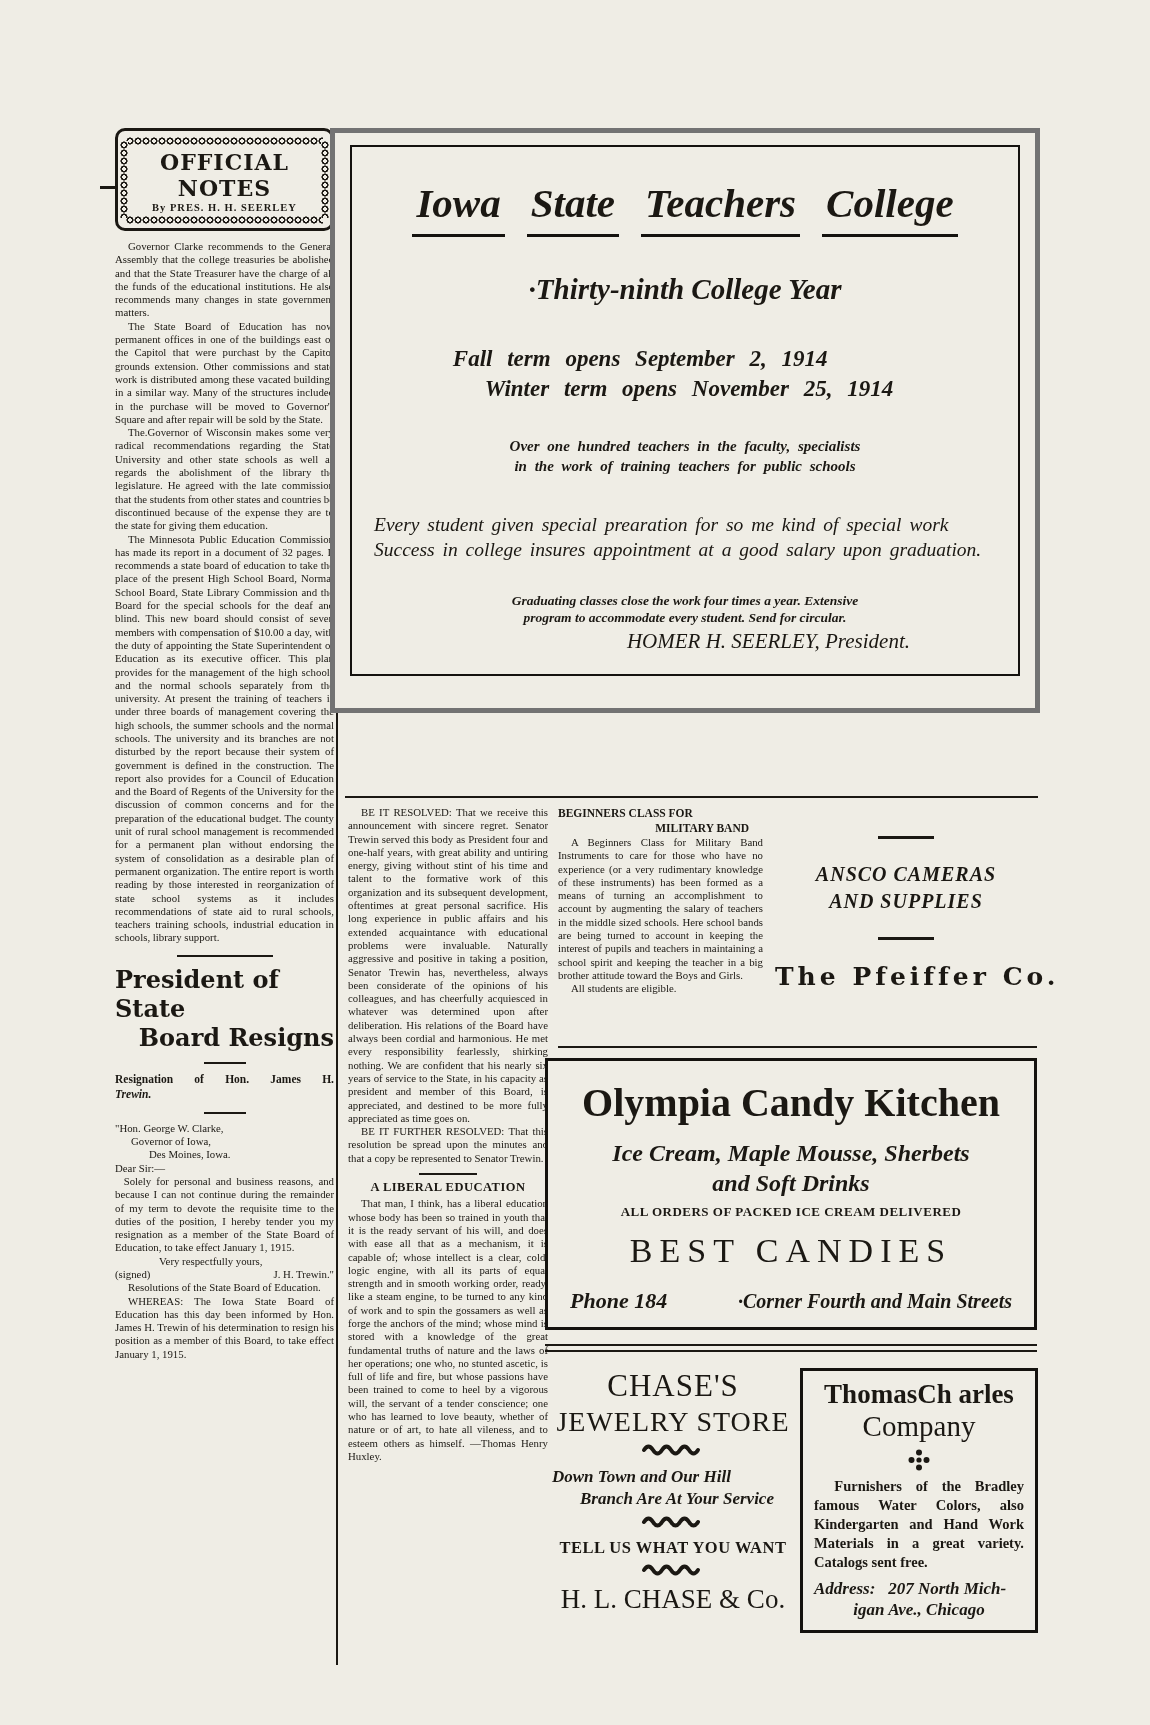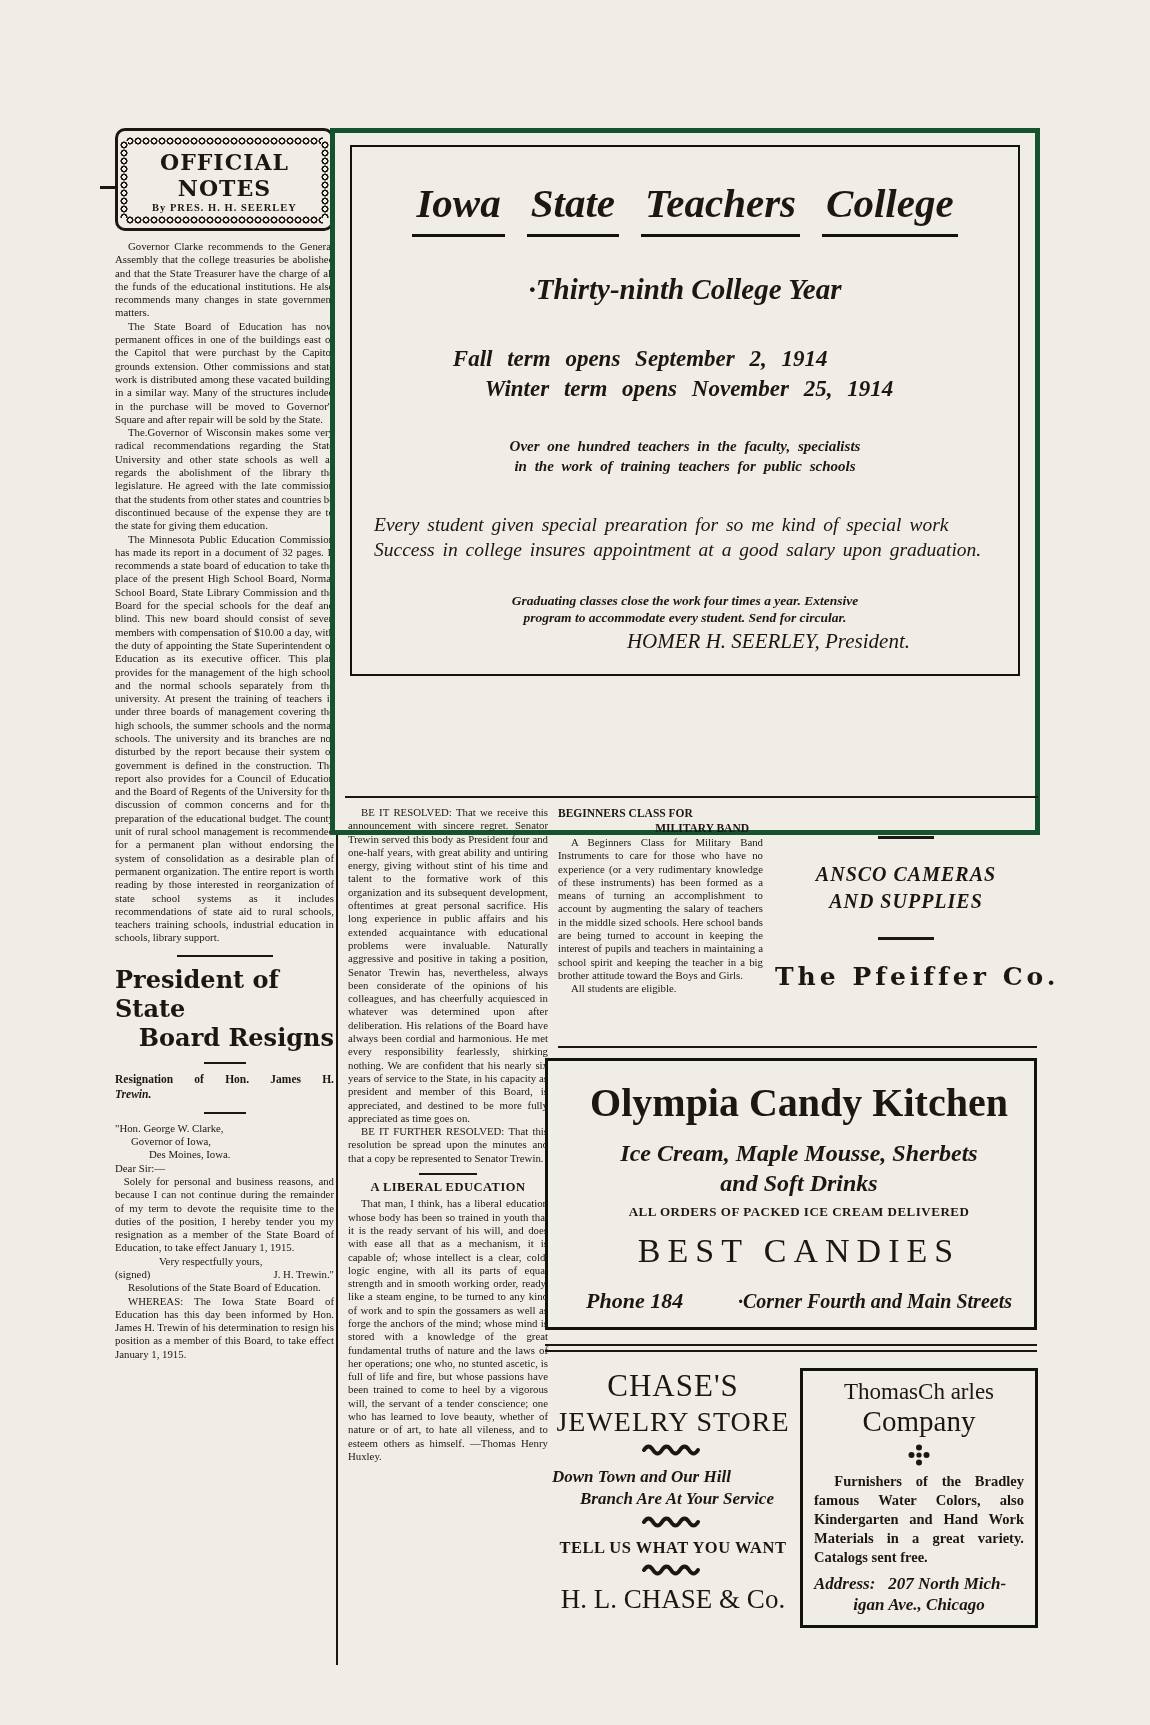--- a/index.html
+++ b/index.html
@@ -36,21 +36,21 @@
   .resign-h1 .l2{display:block;text-align:right;}
   .subhead{font-weight:bold;font-size:11.5px;line-height:15px;margin:0;}
   .subhead .j{display:block;text-align:justify;text-align-last:justify;}
   .subhead .c{display:block;text-align:left;font-style:italic;}
   .letter{font-size:10.8px;line-height:13.3px;}
   .letter .ind1{padding-left:16px;}
   .letter .ind2{padding-left:34px;}
   .letter .closing{padding-left:44px;}
   .signedrow{display:flex;justify-content:space-between;}
   
-  .bigad{left:330px;top:128px;width:710px;height:707px;border:5px solid #14532d;background:#efede5;box-sizing:border-box;}
+  .bigad{left:330px;top:128px;width:710px;height:585px;border:5px solid #737373;background:#efede5;box-sizing:border-box;}
   .bigad-inner{border:2px solid #14120e;margin:12px 15px;height:531px;box-sizing:border-box;padding:0 22px;overflow:hidden;}
   .istc-title{margin-top:32px;text-align:center;font-family:"Liberation Serif", serif;font-style:italic;font-weight:bold;font-size:41px;white-space:nowrap;}
   .istc-title .uw{display:inline-block;border-bottom:3px solid #14120e;padding:0 4px 7px;margin:0 11px;}
   .istc-sub{margin-top:36px;text-align:center;font-style:italic;font-weight:bold;font-size:29px;}
   .terms{margin:38px auto 0;width:fit-content;transform:translateX(-12px);font-style:italic;font-weight:600;font-size:23px;line-height:30px;word-spacing:9px;}
   .terms .t2{padding-left:32px;}
   .terms .t3{padding-left:64px;}
   .faculty{margin-top:32px;text-align:center;font-style:italic;font-weight:bold;font-size:15px;line-height:20px;word-spacing:4px;}
   .promise{margin-top:36px;text-align:left;font-style:italic;font-size:19.5px;line-height:25px;word-spacing:3px;}
   .gradnote{margin-top:30px;text-align:center;font-style:italic;font-weight:bold;font-size:13.5px;line-height:17px;}
@@ -61,40 +61,40 @@
   .colhead{font-weight:bold;font-size:11.5px;line-height:15px;text-align:left;text-indent:0;}
   .colhead .r{display:block;text-align:right;padding-right:14px;}
   .liberal-h{font-weight:bold;font-size:12.5px;letter-spacing:.5px;text-align:center;margin:6px 0 3px;}
   .mini-rule{width:58px;height:2px;background:#1b1813;margin:8px auto 4px;}
   
   .pf-title{font-family:"DejaVu Serif", serif;font-weight:bold;font-size:29px;line-height:36px;text-align:center;margin:0;}
   .pf-rule{width:56px;height:3px;background:#1b1813;margin:22px auto;}
   .ansco{font-style:italic;font-weight:600;font-size:20px;line-height:27px;text-align:center;letter-spacing:1px;}
   .pfco{font-family:"DejaVu Serif", serif;font-weight:bold;font-size:25px;letter-spacing:4px;text-align:center;white-space:nowrap;}
   
-  .olympia{left:545px;top:1058px;width:492px;height:272px;border:3px solid #14120e;box-sizing:border-box;background:#efede5;padding-left:16px;}
+  .olympia{left:545px;top:1058px;width:492px;height:272px;border:3px solid #14120e;box-sizing:border-box;background:#efede5;}
   .oly-title{margin-top:18px;text-align:center;font-family:"Liberation Serif", serif;font-size:40px;font-weight:600;}
   .oly-items{margin-top:12px;text-align:center;font-style:italic;font-weight:bold;font-size:24px;line-height:30px;}
   .oly-delivery{margin-top:6px;text-align:center;font-weight:bold;font-size:13px;letter-spacing:.5px;}
   .oly-best{margin-top:12px;text-align:center;font-size:34px;letter-spacing:7px;font-weight:500;}
   .oly-bottom{margin:18px 22px 0;display:flex;justify-content:space-between;align-items:baseline;font-style:italic;font-weight:bold;}
   .oly-phone{font-size:22px;}
   .oly-addr{font-size:20px;}
   
   .chase{left:552px;top:1368px;width:242px;text-align:center;}
   .chase-t1{font-size:31px;letter-spacing:1px;margin:0;font-weight:500;}
   .chase-t2{font-size:28px;letter-spacing:1px;margin:2px 0 0;font-weight:500;white-space:nowrap;}
   .chase-service{margin-top:10px;font-style:italic;font-weight:bold;font-size:17px;line-height:22px;text-align:left;}
   .chase-service .s2{padding-left:28px;}
   .chase-tell{margin-top:10px;font-weight:bold;font-size:16.5px;letter-spacing:.5px;white-space:nowrap;}
   .chase-co{margin-top:8px;font-size:27px;font-weight:500;white-space:nowrap;}
   .squiggle{margin:6px auto 0;display:block;}
   
   .thomas{left:800px;top:1368px;width:238px;border:3px solid #14120e;box-sizing:border-box;background:#efede5;padding:8px 11px 10px;}
-  .th-name{font-size:23px;text-align:center;margin:0;font-weight:400;white-space:nowrap;}
+  .th-name{font-size:27px;text-align:center;margin:0;font-weight:700;white-space:nowrap;}
   .th-co{font-size:29px;text-align:center;margin:0;font-weight:500;}
   .th-orn{display:block;margin:4px auto;}
   .th-body{font-weight:bold;font-size:14.5px;line-height:19px;text-align:justify;margin-top:4px;}
   .th-body p{margin:0;text-indent:1.4em;}
   .th-addr{margin-top:6px;font-style:italic;font-weight:bold;font-size:17px;line-height:21px;}
   .th-addr .a2{display:block;text-align:center;}
   .dbl-rule{left:545px;top:1344px;width:492px;height:8px;border-top:2px solid #1b1813;border-bottom:2px solid #1b1813;box-sizing:border-box;}
 </style>
 </head>
 <body>

